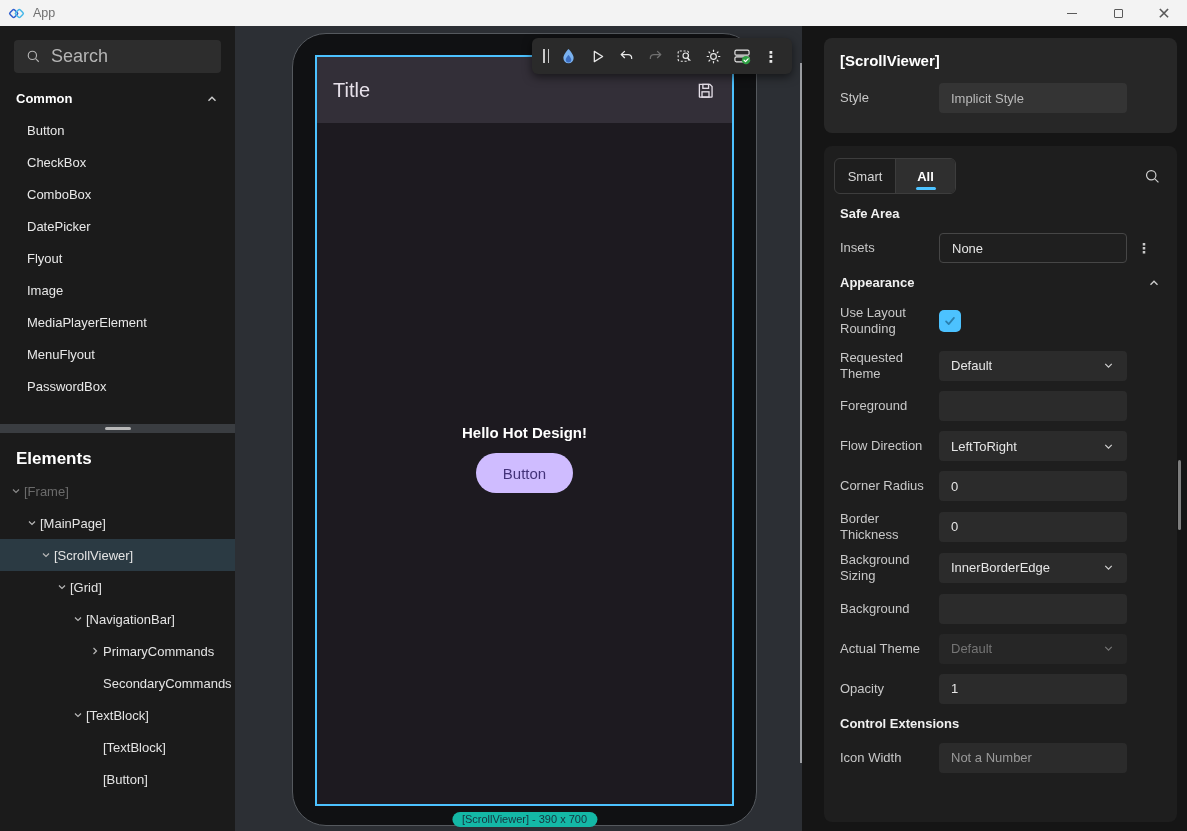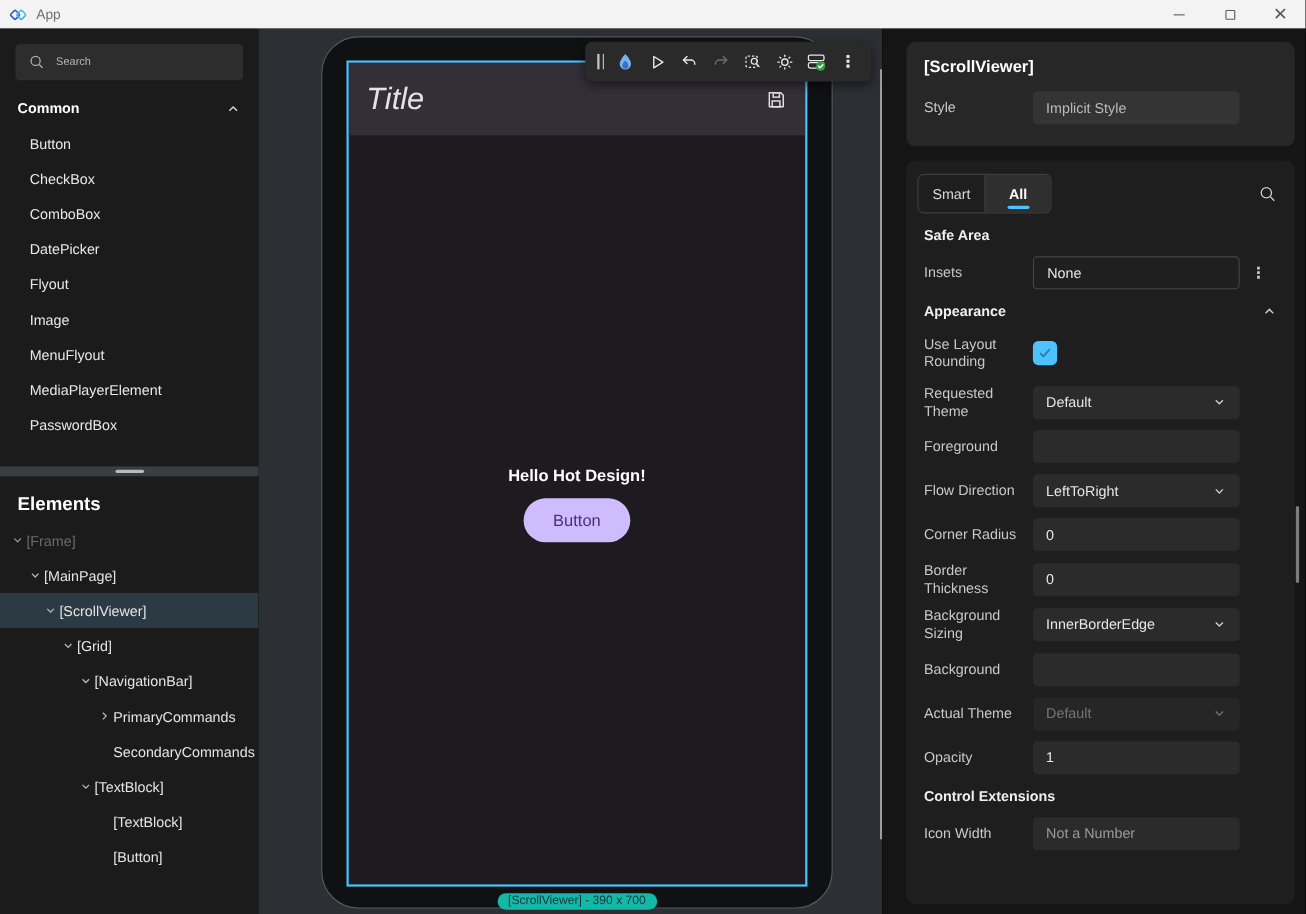--- a/index.html
+++ b/index.html
@@ -16,42 +16,42 @@
   .minbar { width:10px; height:1px; background:#5a5a5a; display:inline-block; }
   .maxbox { width:9px; height:9px; border:1px solid #5a5a5a; border-radius:1px; display:inline-block; }
 
   .main { flex:1; display:flex; min-height:0; }
 
   
   .sidebar { width:235px; flex:none; background:#1b1b1b; display:flex; flex-direction:column; color:#e8e8e8; }
   .toolbox { height:398px; overflow:hidden; flex:none; }
   .paneltitle { font-size:17px; font-weight:bold; color:#fff; margin:18px 0 0 16px; }
   .searchbox { margin:14px 14px 0 14px; height:33px; background:#2d2d2d; border-radius:4px; display:flex; align-items:center; gap:10px; padding:0 12px; }
-  .searchbox .ph { font-size:10px; color:#b5b5b5;text-align:right; }
+  .searchbox .ph { font-size:18px; color:#b5b5b5;text-align:right; }
   .sectionrow { margin-top:18px; padding:0 16px; display:flex; align-items:center; justify-content:space-between; }
   .sectionrow .slabel { font-size:13px; font-weight:bold; color:#fff; }
   .toolitems { margin-top:8px; }
   .toolitem { height:32px; display:flex; align-items:center; padding-left:27px; font-size:13px; color:#e8e8e8; cursor:default; }
   .v-divider { height:9px; background:#3a3d41; flex:none; display:flex; align-items:center; justify-content:center; }
   .v-divider .grip { width:26px; height:3px; border-radius:2px; background:#b9b9b9; }
   .elements { flex:1; overflow:hidden; }
   .tree { margin-top:6px; }
   .trow { height:32px; display:flex; align-items:center; font-size:13px; color:#e4e4e4; cursor:default; }
   .trow .tchev { width:16px; flex:none; display:flex; align-items:center; justify-content:center; }
   .trow.selected { background:#2b3a43; }
   .trow .dim { color:#6b6b6b; }
   .d0{padding-left:8px}.d1{padding-left:24px}.d2{padding-left:38px}.d3{padding-left:54px}.d4{padding-left:70px}.d5{padding-left:87px}
 
   
   .canvas { width:567px; flex:none; background:#2c2f34; position:relative; }
   .canvas-scrollbar { position:absolute; right:0; top:37px; width:2px; height:700px; background:#9b9da1; }
   .phone { position:absolute; left:57px; top:7px; width:465px; height:793px; background:#101113; border:1px solid #55595e; border-radius:34px; }
   .screen { position:absolute; left:22px; top:21px; width:419px; height:751px; border:2px solid #4cc2ff; background:#1d1a20; overflow:hidden; }
   .navbar { height:66px; background:#332f38; display:flex; align-items:center; padding:0 16px; }
-  .navbar .ntitle { font-size:28px; color:#e6e0e9;font-style:italic; }
+  .navbar .ntitle { font-size:20px; color:#e6e0e9; }
   .navbar .saveic { margin-left:auto; }
   .screenbody { padding-top:301px; display:flex; flex-direction:column; align-items:center; gap:12px; }
   .hello { font-size:15px; font-weight:bold; color:#ffffff; }
   .m3btn { width:97px; height:40px; border:none; border-radius:20px; background:#cfbcff; color:#44337a; font-size:15px; font-family:inherit; cursor:pointer; }
   .selpill { position:absolute; left:50%; transform:translateX(-50%); top:778px; background:#14b8a6; color:#17333f; font-size:11px; padding:1px 10px 2px 10px; border-radius:9px; white-space:nowrap; }
   .floatbar { position:absolute; left:297px; top:12px; height:36px; background:#2a2a2a; border-radius:6px; box-shadow:0 3px 10px rgba(0,0,0,.55); display:flex; align-items:center; gap:9px; padding:0 11px; z-index:5; }
   .tbico { width:20px; height:20px; display:flex; align-items:center; justify-content:center; cursor:pointer; }
   .draghandle { display:flex; gap:3px; cursor:grab; }
   .draghandle i { width:1.5px; height:14px; background:#c8c8c8; }
   .kebabtxt { font-size:15px; font-weight:bold; color:#e8e8e8; letter-spacing:0; line-height:1; }
@@ -121,22 +121,22 @@
               <polyline points="4,10 8,6 12,10" fill="none" stroke="#cfcfcf" stroke-width="1.6"></polyline>
             </svg>
         </div>
         <div class="toolitems">
           <div class="toolitem">Button</div>
           <div class="toolitem">CheckBox</div>
           <div class="toolitem">ComboBox</div>
           <div class="toolitem">DatePicker</div>
           <div class="toolitem">Flyout</div>
           <div class="toolitem">Image</div>
+          <div class="toolitem">MediaPlayerElement</div>
           <div class="toolitem">MenuFlyout</div>
-          <div class="toolitem">MediaPlayerElement</div>
           <div class="toolitem">PasswordBox</div>
         </div>
       </div>
 
       <div class="v-divider">
           <span class="grip"></span>
         </div>
 
       <div class="elements">
         <div class="paneltitle" style="margin-top:16px">Elements</div>

